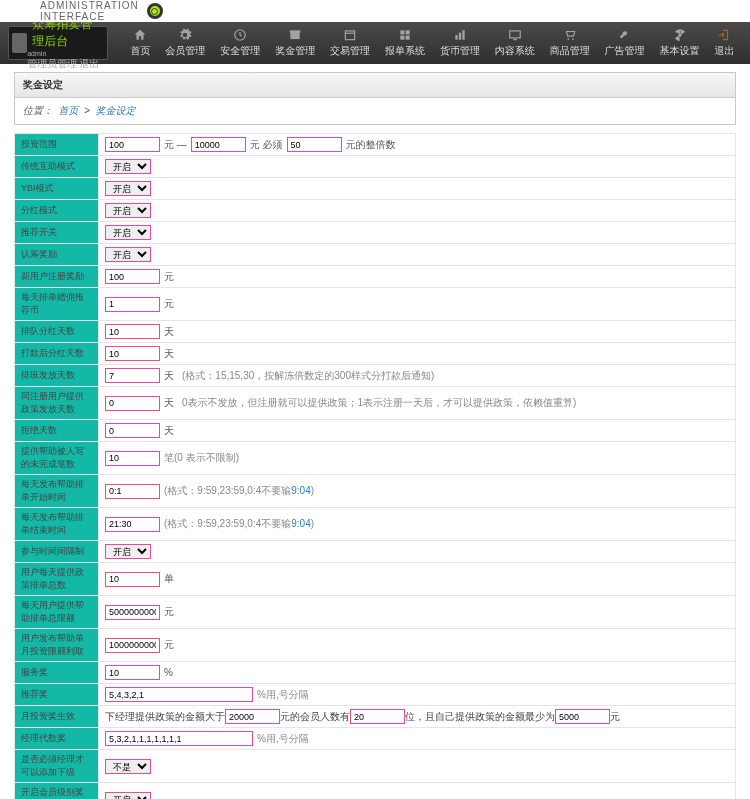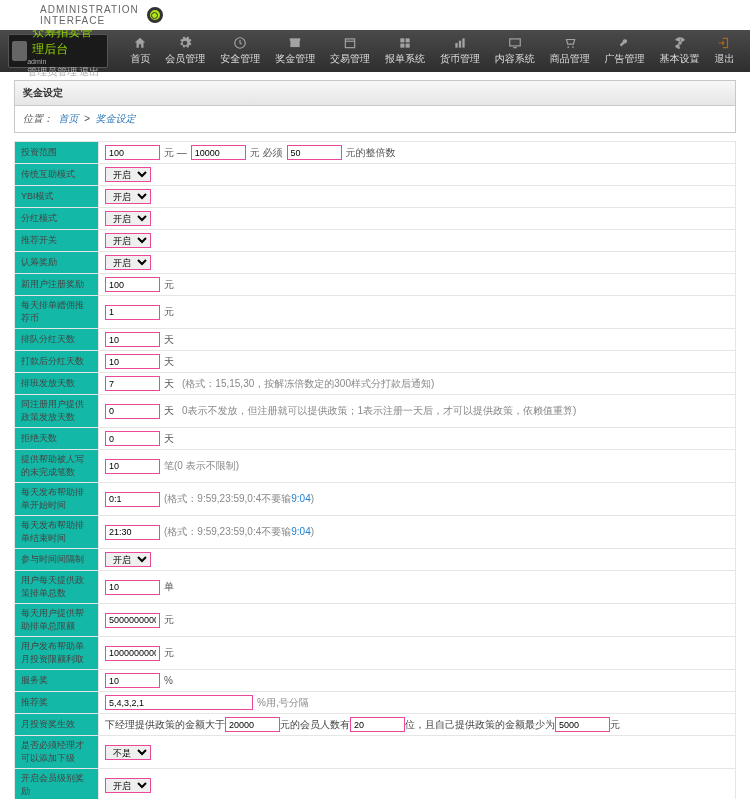--- a/index.html
+++ b/index.html
@@ -1,18 +1,18 @@
 <!DOCTYPE html>
 <html><head>
 <meta charset="utf-8">
 <style>
 *{box-sizing:border-box;margin:0;padding:0;font-family:"Microsoft YaHei",Arial,sans-serif;font-size:10px;}
 body{background:#dedede;}
 .page{width:750px;margin:0 auto;background:#fff;}
-.topbar{height:30px;background:#fff;display:flex;align-items:center;padding-left:40px;position:relative;}
+.topbar{height:22px;background:#fff;display:flex;align-items:center;padding-left:40px;position:relative;}
 .topbar .brand{font-size:8px;color:#666;letter-spacing:1px;line-height:1.1;}
 .topbar .logo{width:16px;height:16px;border-radius:50%;background:#b3e619;border:3px solid #333;margin-left:8px;display:flex;align-items:center;justify-content:center;}
 .topbar .logo::after{content:"";width:5px;height:5px;border-radius:50%;border:1px solid #333;}
 .menubar{height:42px;background:linear-gradient(#4a4a4a,#2e2e2e);display:flex;align-items:center;padding:0 8px;}
 .userbox{width:100px;height:34px;background:#1a1a1a;border:1px solid #555;border-radius:2px;display:flex;align-items:center;padding:3px;margin-right:15px;}
 .userbox .av{width:20px;height:20px;background:#666;border-radius:2px;}
 .userbox .ut{margin-left:5px;color:#8fd400;font-size:12px;}
 .userbox .ut2{color:#aaa;font-size:7px;}
 .menubar .nav{display:flex;flex:1;justify-content:space-around;}
 .menubar .ni{display:flex;flex-direction:column;align-items:center;color:#ddd;font-size:8px;cursor:pointer;}
@@ -263,20 +263,24 @@
           </tr>
       <tr>
             <td class="label">推荐奖</td>
             <td><input type="text" class="w140" value="5,4,3,2,1" style=""><span class="hint">%用,号分隔</span></td>
           </tr>
       <tr>
             <td class="label">月投资奖生效</td>
             <td><span>下经理提供政策的金额大于</span><input type="text" value="20000" style=""><span>元的会员人数有</span><input type="text" value="20" style=""><span>位，且自己提供政策的金额最少为</span><input type="text" value="5000" style=""><span>元</span></td>
           </tr>
       <tr>
+            <td class="label">经理代数奖</td>
+            <td><input type="text" class="w140" value="5,3,2,1,1,1,1,1,1,1" style=""><span class="hint">%用,号分隔</span></td>
+          </tr>
+      <tr>
             <td class="label">是否必须经理才可以添加下级</td>
             <td><select><option>不是</option></select></td>
           </tr>
       <tr>
             <td class="label">开启会员级别奖励</td>
             <td><select><option>开启</option></select></td>
           </tr>
       <tr>
             <td class="label">会员级别</td>
             <td><input type="text" class="w140" value="普通会员,黄金会员,VIP会员,经理会员" style=""><span class="hint">用,分隔 (从低到高)</span></td>

